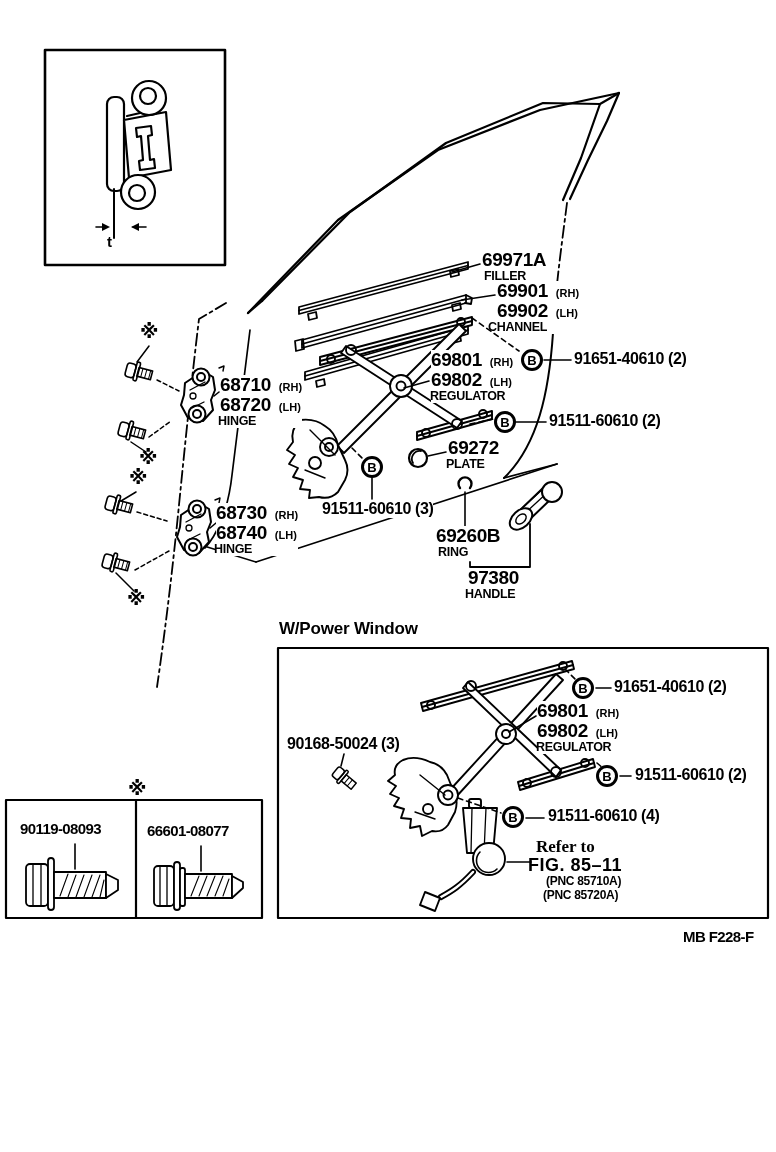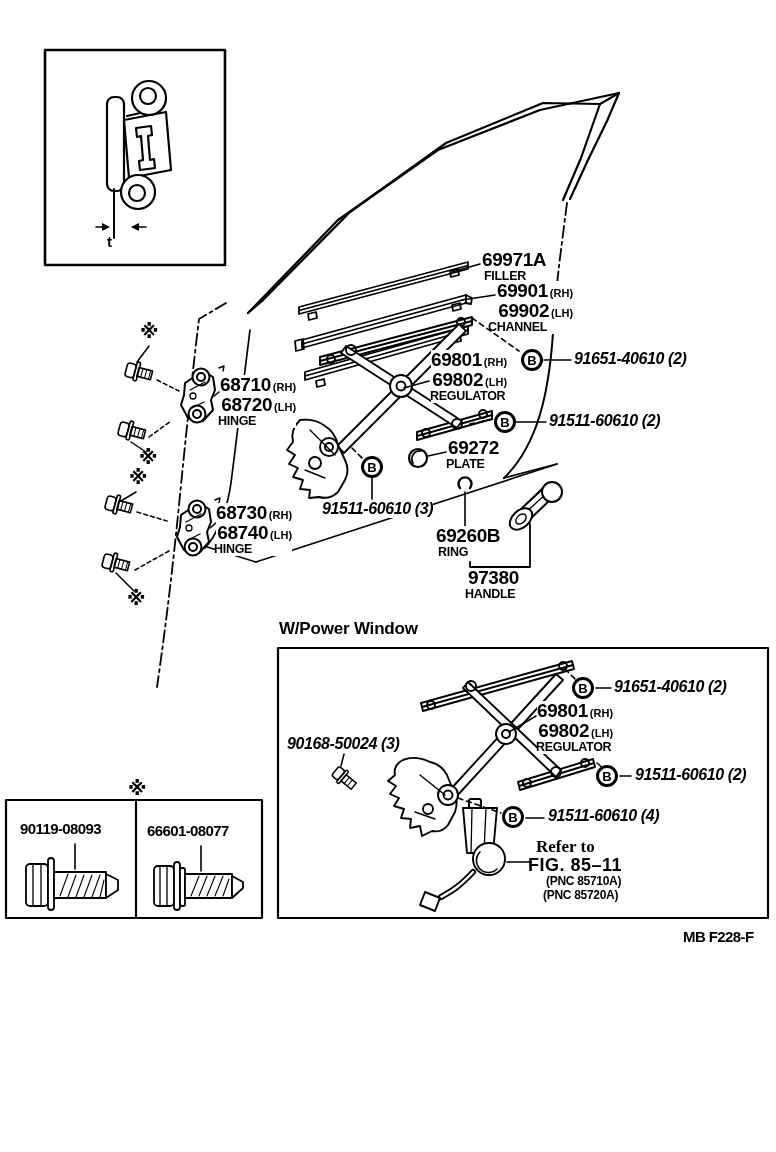--- a/index.html
+++ b/index.html
@@ -1,34 +1,34 @@
 <!DOCTYPE html>
 <html><head>
 <meta charset="utf-8">
 <style>
   html,body{margin:0;padding:0;background:#fff;}
   .page{position:relative;width:776px;height:1152px;background:#fff;overflow:hidden;
         font-family:"Liberation Sans",sans-serif;color:#000;}
   .art{position:absolute;left:0;top:0;}
   .lbl{position:absolute;white-space:nowrap;font-weight:bold;line-height:1.04;background:#fff;}
   .pn{font-size:19px;letter-spacing:-0.4px;}
-  .sd{font-size:11px;margin-left:2px;}
+  .sd{font-size:11px;margin-left:8px;}
   .nm{font-size:12.5px;letter-spacing:-0.3px;}
-  .num{font-size:16px;letter-spacing:-0.4px;font-style:italic;}
+  .num{font-size:16px;letter-spacing:-0.4px;}
   .num15{font-size:15px;letter-spacing:-0.6px;}
   .title{font-size:17px;letter-spacing:-0.2px;text-align:right;}
   .refer1{font-size:17px;font-family:Liberation Serif, serif;}
   .refer2{font-size:18px;letter-spacing:0.5px;}
   .pnc{font-size:12px;letter-spacing:-0.3px;line-height:1.1;}
   .tdim{font-size:15px;}
   .badge{position:absolute;width:22px;height:22px;box-sizing:border-box;border:3px solid #000;
          border-radius:50%;background:#fff;display:flex;align-items:center;justify-content:center;
          font-weight:bold;font-size:13px;line-height:1;}
   .ast{position:absolute;font-family:"DejaVu Sans",sans-serif;font-weight:bold;font-size:19px;line-height:1;}
-  .row{display:block;text-align:right;}
+  .row{display:block;}
 </style>
 </head>
 <body>
 
 <div class="page">
 
 <svg class="art" width="776" height="1152" viewBox="0 0 776 1152" fill="none" stroke="#000" stroke-linecap="round" stroke-linejoin="round">
 
   <g stroke-width="2.2">
     <rect x="45" y="50" width="180" height="215" stroke-width="2.6"></rect>

